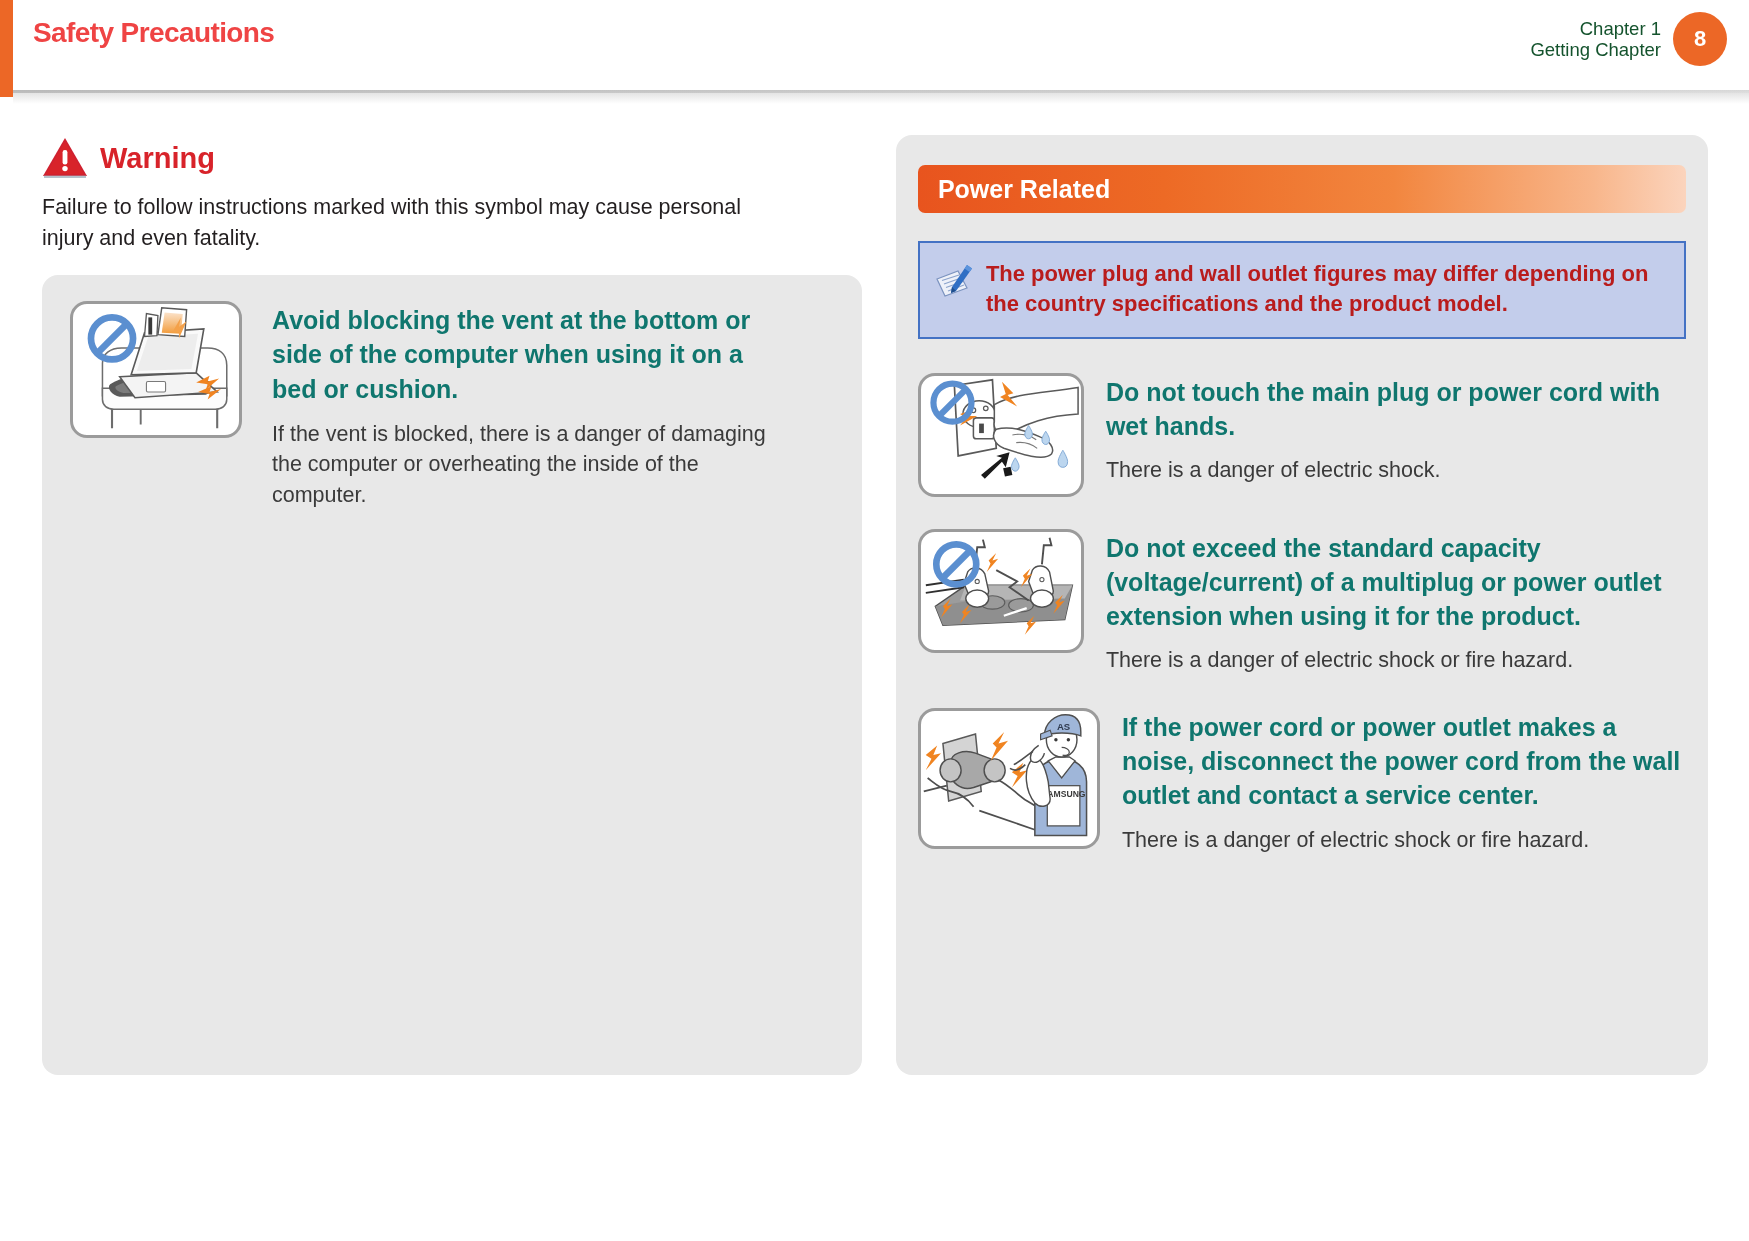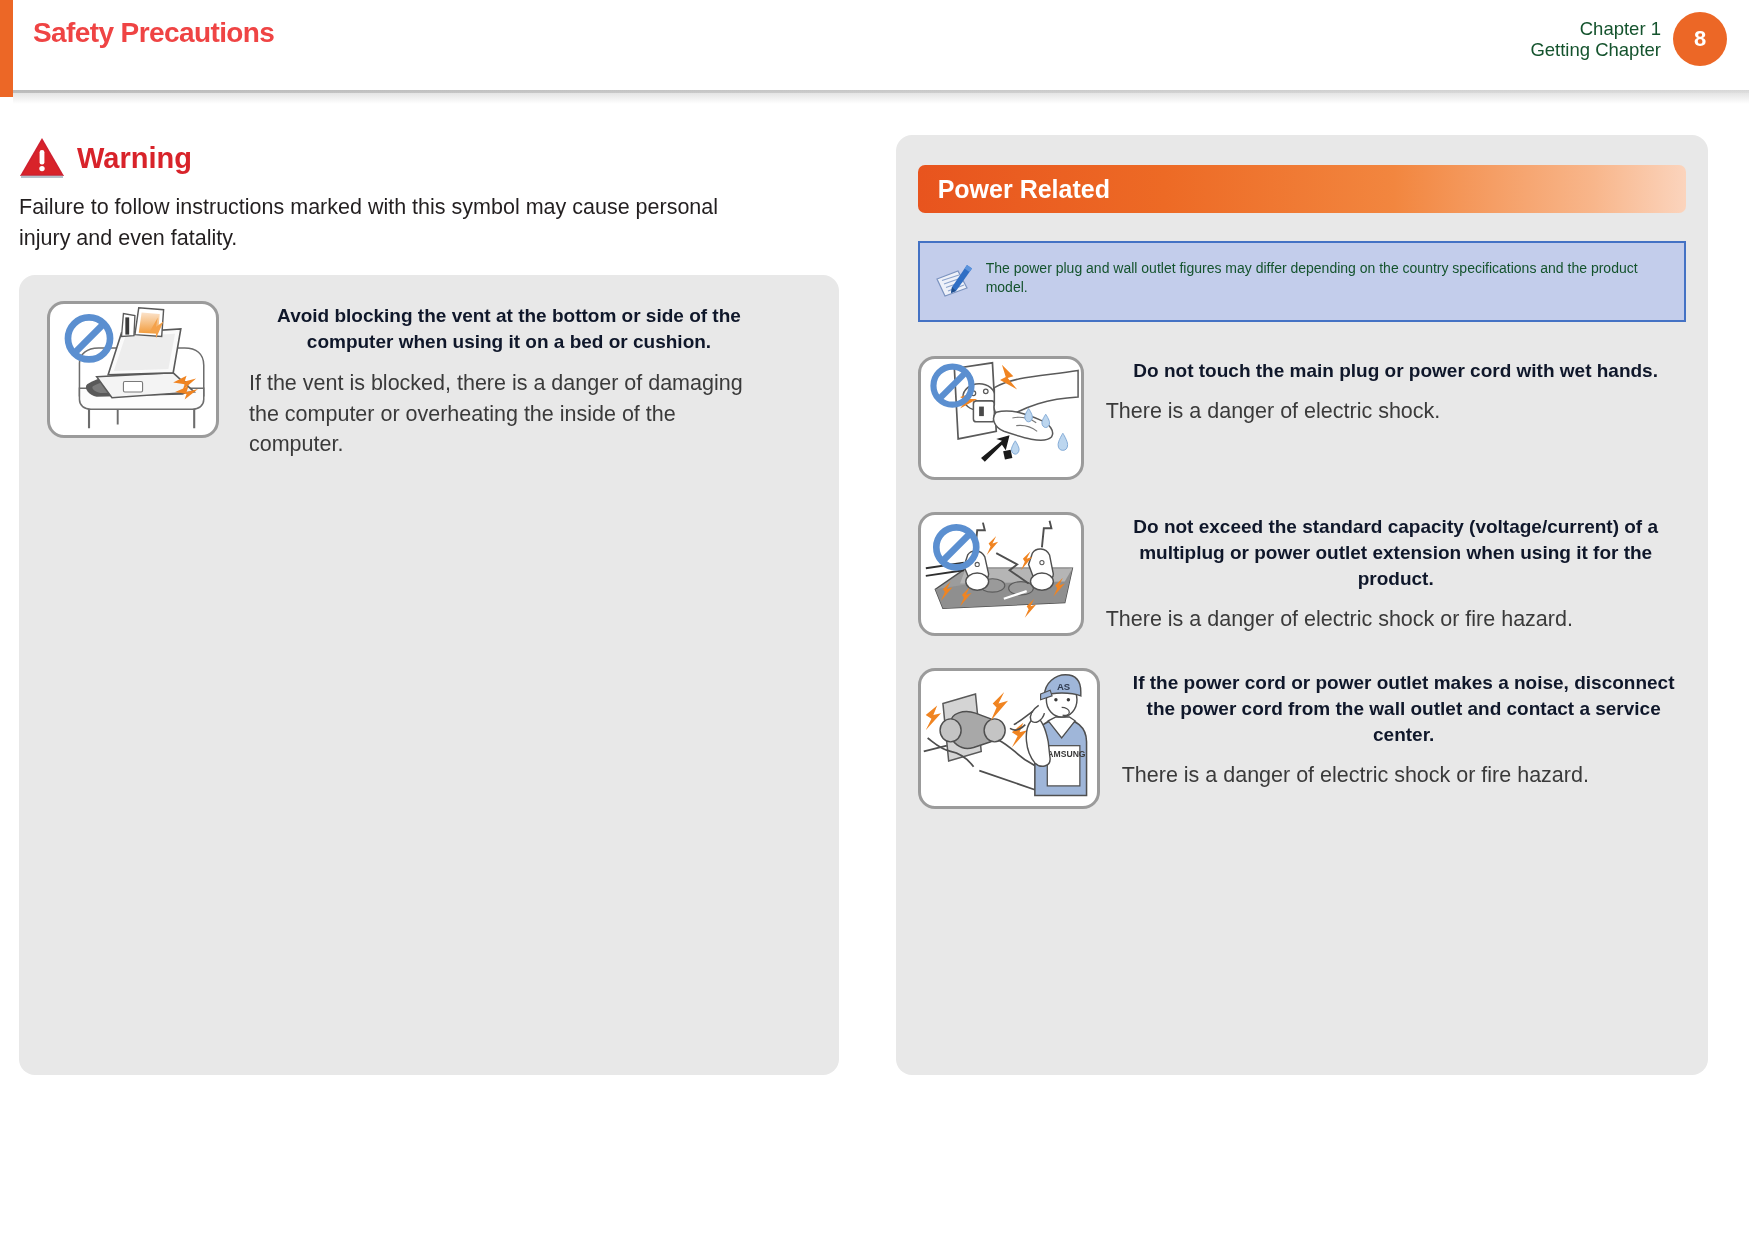--- a/index.html
+++ b/index.html
@@ -94,21 +94,21 @@
   .columns {
     position: absolute;
     left: 0;
     top: 135px;
     width: 1749px;
     height: 1106px;
     display: flex;
   }
   .col-left {
     width: 912px;
-    padding-left: 19px;
+    padding-left: 42px;
     padding-right: 30px;
   }
   .col-right {
     width: 869px;
     padding-right: 40px;
   }
 
   
   .warning-head {
     display: flex;
@@ -170,23 +170,24 @@
   .note-box {
     background: #c3cdeb;
     border: 2px solid #4472c4;
     display: flex;
     gap: 12px;
     padding: 16px 20px 17px 14px;
     margin-bottom: 34px;
   }
   .note-icon { flex: 0 0 auto; padding-top: 4px; }
   .note-text {
-    font-size: 14px;
+    font-size: 22px;
     line-height: 1.38;
-    color: #14532d;
+    color: #b91c1c;
+    font-weight: bold;
   }
 
   
   .item {
     display: flex;
     gap: 22px;
     margin-bottom: 32px;
   }
   .item-last { margin-bottom: 0; }
   .thumb {
@@ -199,26 +200,25 @@
     overflow: hidden;
     position: relative;
   }
   .thumb-lg {
     width: 182px;
     height: 141px;
   }
   .thumb svg { display: block; width: 100%; height: 100%; }
   .item-body { flex: 1 1 auto; padding-top: 2px; }
   .item-title {
-    font-size: 19px;
-    font-weight: bold;
-    color: #0f172a;
+    font-size: 25px;
+    font-weight: bold;
+    color: #0f766e;
     line-height: 1.37;
     margin-bottom: 12px;
-    text-align: center;
   }
   .item-desc {
     font-size: 21.5px;
     color: #3a3a3a;
     line-height: 1.42;
   }
 
   .left-item { gap: 30px; margin-bottom: 0; }
   .left-item .thumb { width: 172px; height: 137px; }
   .left-item .item-title { margin-bottom: 13px; max-width: 520px; }

